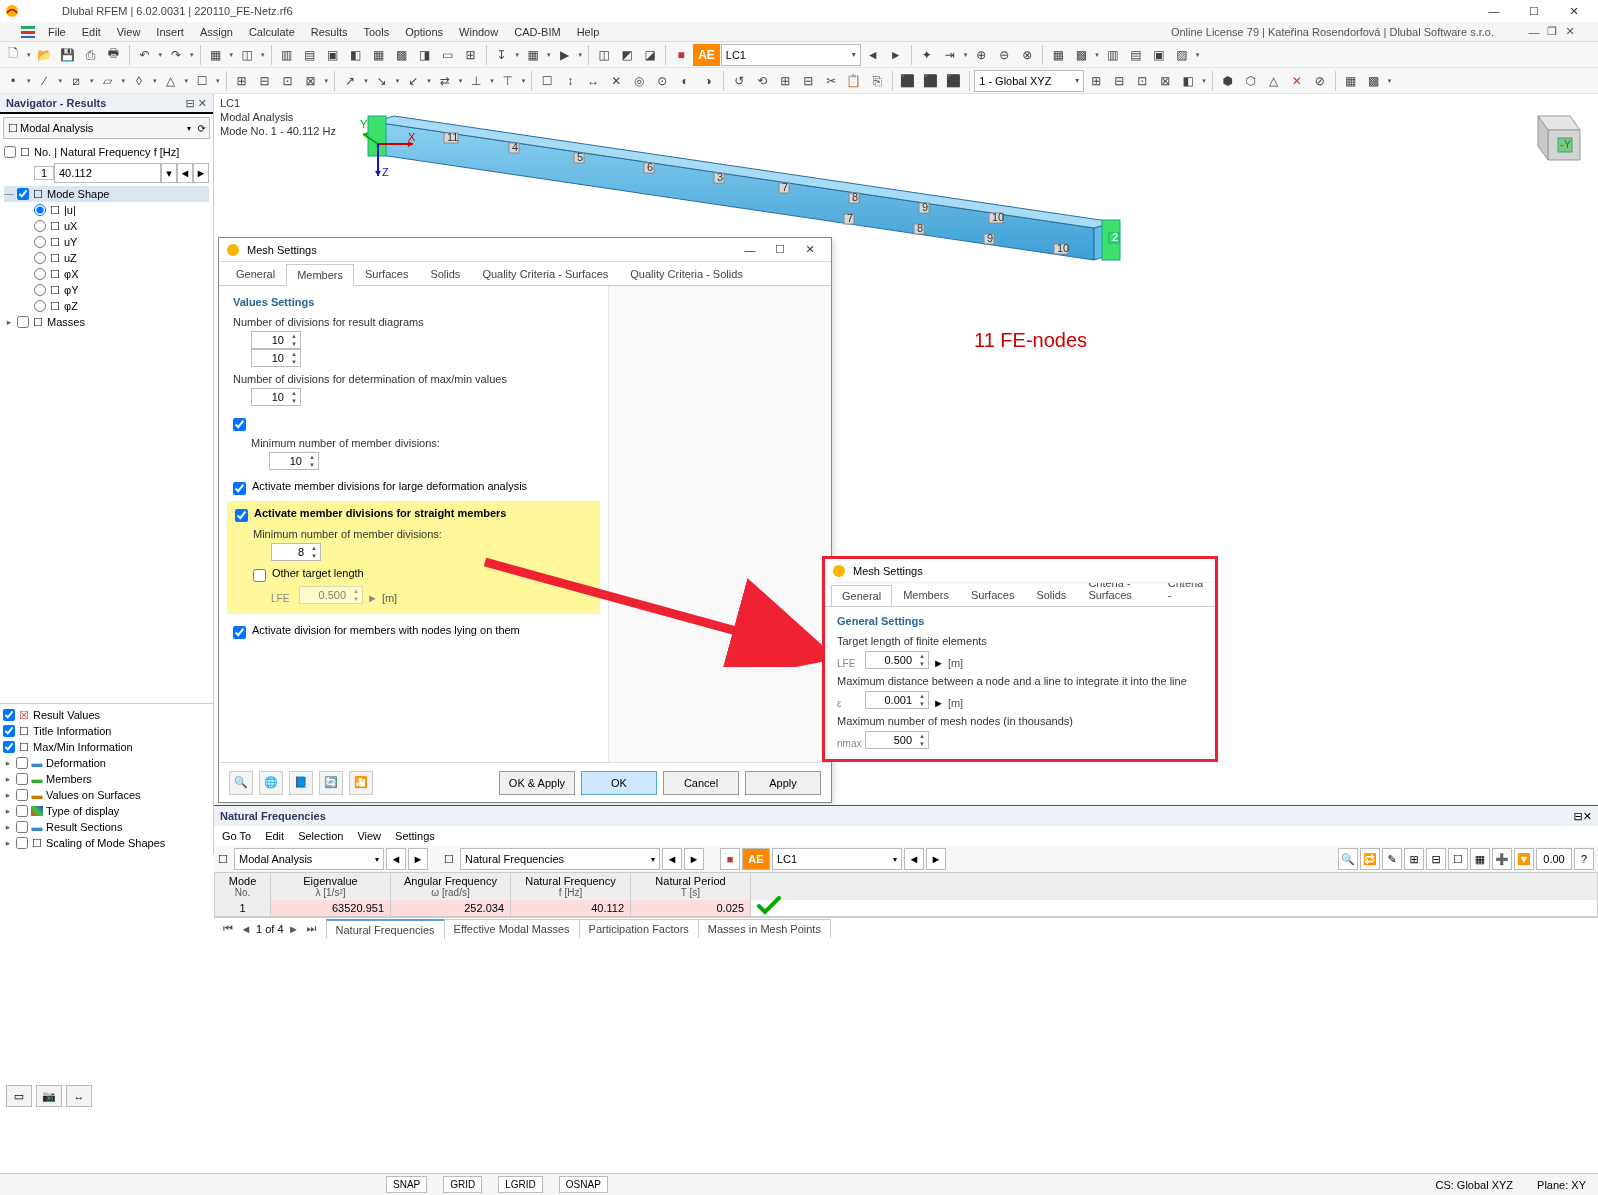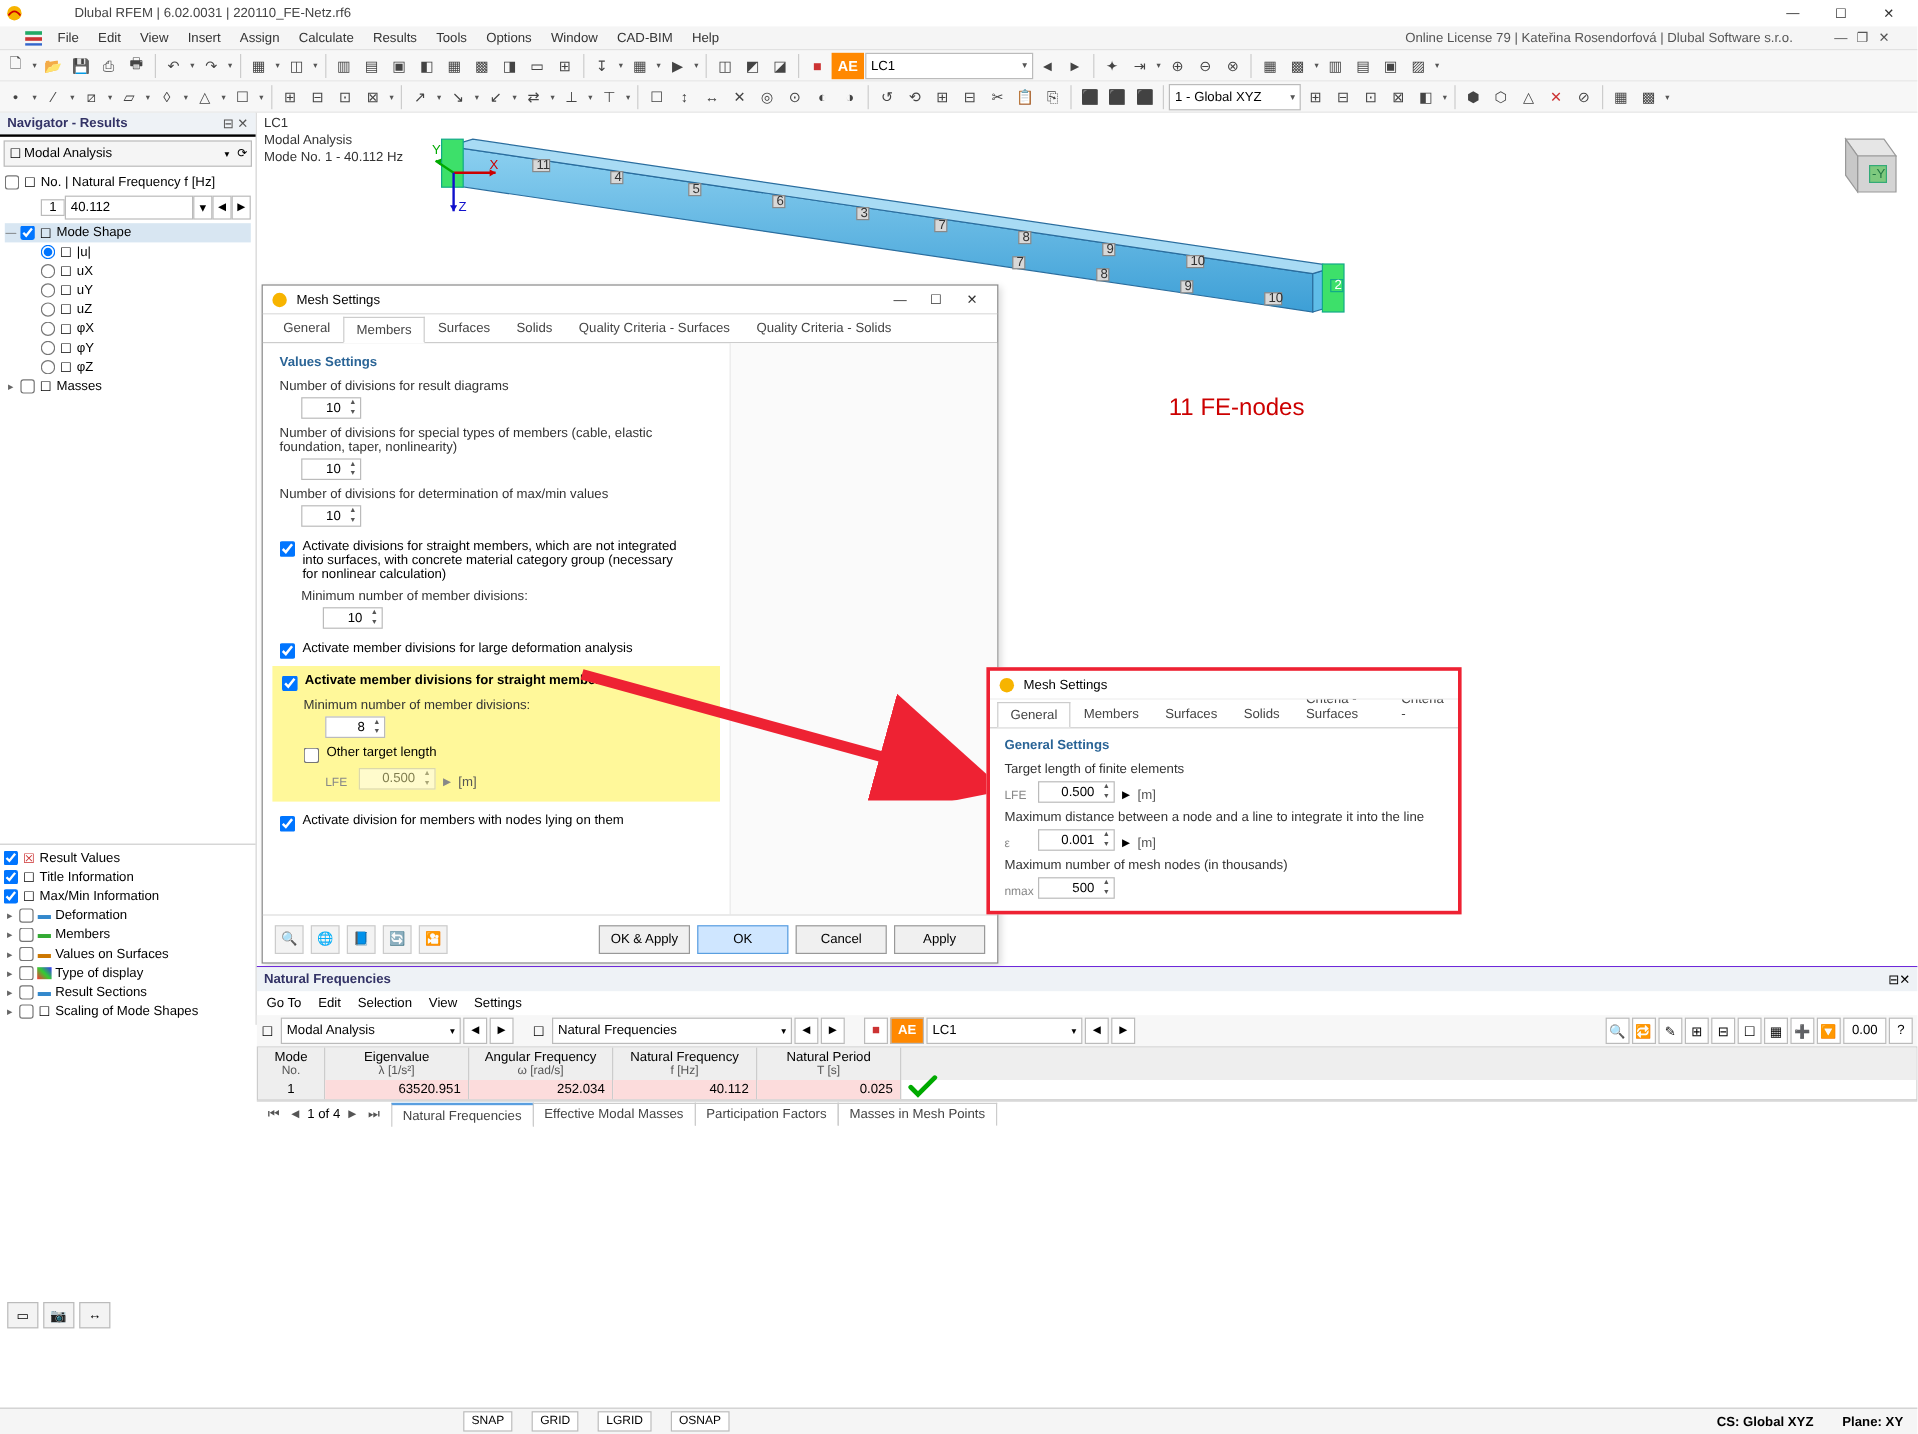--- a/index.html
+++ b/index.html
@@ -115,21 +115,21 @@
 .nf-row > div:first-child { text-align: center; background: #eee; }
 
 .nf-tabs { height: 22px; display: flex; align-items: center; border-top: 1px solid #ccc; }
 .nf-tabs .navset { display: flex; align-items: center; gap: 2px; padding: 0 6px; }
 .nf-tabs .pgbtn { width: 16px; text-align: center; color: #555; }
 .nf-tabs .tab { padding: 3px 9px; border: 1px solid #ccc; border-bottom: none; color: #444; margin-right: -1px; }
 .nf-tabs .tab.active { background: #fff; border-top: 2px solid #5a9fe0; }
 
 
 .statusbar { height: 22px; border-top: 1px solid #ccc; display: flex; align-items: center; padding: 0 6px; gap: 12px; background: #f5f5f5; }
-.statusbar .cell { padding: 0 6px; display: flex; align-items: center; gap: 4px; font-weight: bold; }
+.statusbar .cell { padding: 0 6px; display: flex; align-items: center; gap: 4px; }
 .statusbar .sbtns { display: flex; gap: 16px; margin-left: 380px; }
 .statusbar .sbtn { border: 1px solid #bbb; padding: 2px 6px; background: #fff; font-size: 10px; }
 
 .bottom-icons { position: absolute; left: 2px; bottom: 84px; display: flex; gap: 4px; padding: 4px; }
 .bottom-icons .bi { width: 26px; height: 22px; border: 1px solid #bbb; display: flex; align-items: center; justify-content: center; background: #f3f3f3; }
 
 svg { display: block; }
 </style>
 </head>
 <body>
@@ -541,40 +541,38 @@
     <div class="dlg-left">
       <div class="section-title">Values Settings</div>
       <div class="fld-label">Number of divisions for result diagrams</div>
       <div style="margin-left:18px"><span class="spin">
             <span class="sv">10</span>
             <span class="sb">
               <span>▲</span>
               <span>▼</span>
             </span>
           </span></div>
-      <div class="fld-label" style="max-width:320px">Number of divisions for special types of members (cable, elastic foundation, taper, nonlinearity)</div>
       <div style="margin-left:18px"><span class="spin">
             <span class="sv">10</span>
             <span class="sb">
               <span>▲</span>
               <span>▼</span>
             </span>
           </span></div>
       <div class="fld-label">Number of divisions for determination of max/min values</div>
       <div style="margin-left:18px"><span class="spin">
             <span class="sv">10</span>
             <span class="sb">
               <span>▲</span>
               <span>▼</span>
             </span>
           </span></div>
 
       <div class="chk-row">
           <input type="checkbox" checked="" style="">
-          <span style="max-width:320px">Activate divisions for straight members, which are not integrated into surfaces, with concrete material category group (necessary for nonlinear calculation)</span>
         </div>
       <div class="fld-label" style="margin-left:18px">Minimum number of member divisions:</div>
       <div style="margin-left:36px"><span class="spin">
             <span class="sv">10</span>
             <span class="sb">
               <span>▲</span>
               <span>▼</span>
             </span>
           </span></div>
 

